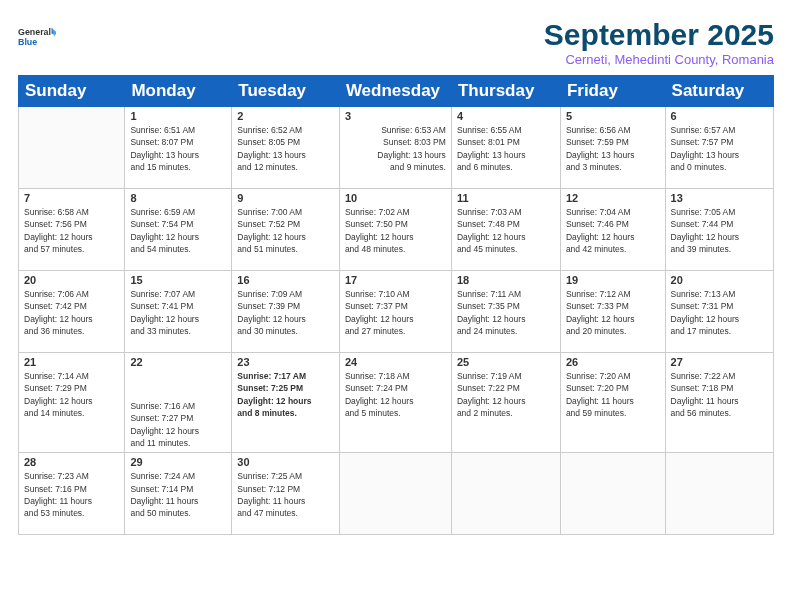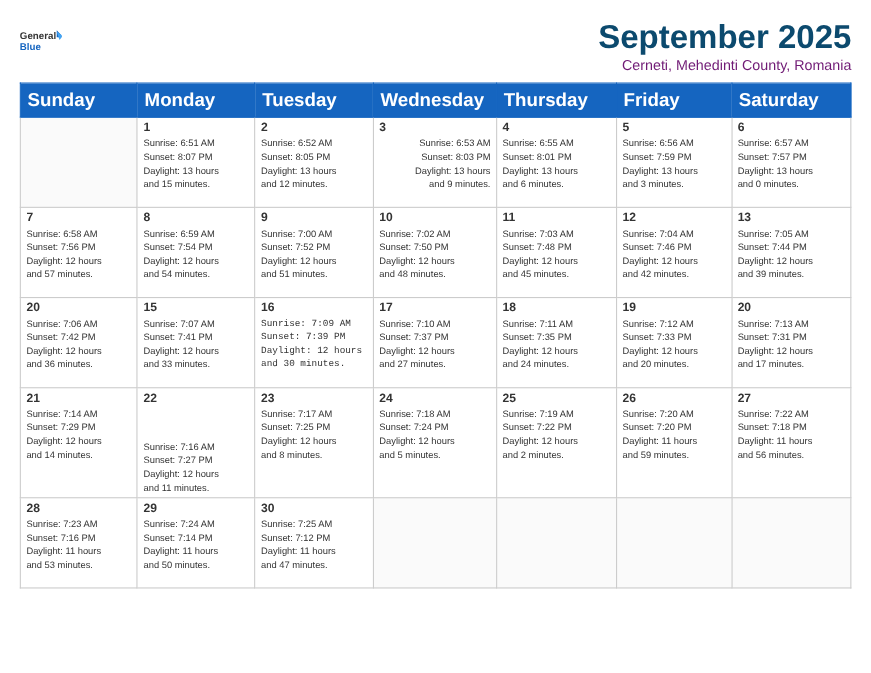--- a/index.html
+++ b/index.html
@@ -30,21 +30,21 @@
     .title-block {
       text-align: right;
     }
     .month-title {
       font-size: 30px;
       font-weight: bold;
       color: #0c4a6e;
     }
     .subtitle {
       font-size: 13px;
-      color: #701a75;
+      color: #8b5cf6;
     }
     .calendar {
       width: 100%;
       border-collapse: collapse;
       font-size: 9.5px;
     }
     .calendar th {
       background: #1565c0;
       color: #fff;
       text-align: left;
@@ -213,21 +213,21 @@
           </td>
           <td>
             <span class="day-num">15</span>
             <div class="day-info" style="white-space: pre-line;">Sunrise: 7:07 AM
 Sunset: 7:41 PM
 Daylight: 12 hours
 and 33 minutes.</div>
           </td>
           <td>
             <span class="day-num">16</span>
-            <div class="day-info" style="white-space: pre-line; font-family: Liberation Mono, monospace;">Sunrise: 7:09 AM
+            <div class="day-info" style="white-space: pre-line;">Sunrise: 7:09 AM
 Sunset: 7:39 PM
 Daylight: 12 hours
 and 30 minutes.</div>
           </td>
           <td>
             <span class="day-num">17</span>
             <div class="day-info" style="white-space: pre-line;">Sunrise: 7:10 AM
 Sunset: 7:37 PM
 Daylight: 12 hours
 and 27 minutes.</div>
@@ -264,21 +264,21 @@
           </td>
           <td>
             <span class="day-num">22</span>
             <div class="day-info" style="white-space: pre-line; margin-top: 32px;">Sunrise: 7:16 AM
 Sunset: 7:27 PM
 Daylight: 12 hours
 and 11 minutes.</div>
           </td>
           <td>
             <span class="day-num">23</span>
-            <div class="day-info" style="white-space: pre-line;">Sunrise: 7:17 AM
+            <div class="day-info" style="white-space: pre-line; font-weight: bold;">Sunrise: 7:17 AM
 Sunset: 7:25 PM
 Daylight: 12 hours
 and 8 minutes.</div>
           </td>
           <td>
             <span class="day-num">24</span>
             <div class="day-info" style="white-space: pre-line;">Sunrise: 7:18 AM
 Sunset: 7:24 PM
 Daylight: 12 hours
 and 5 minutes.</div>

